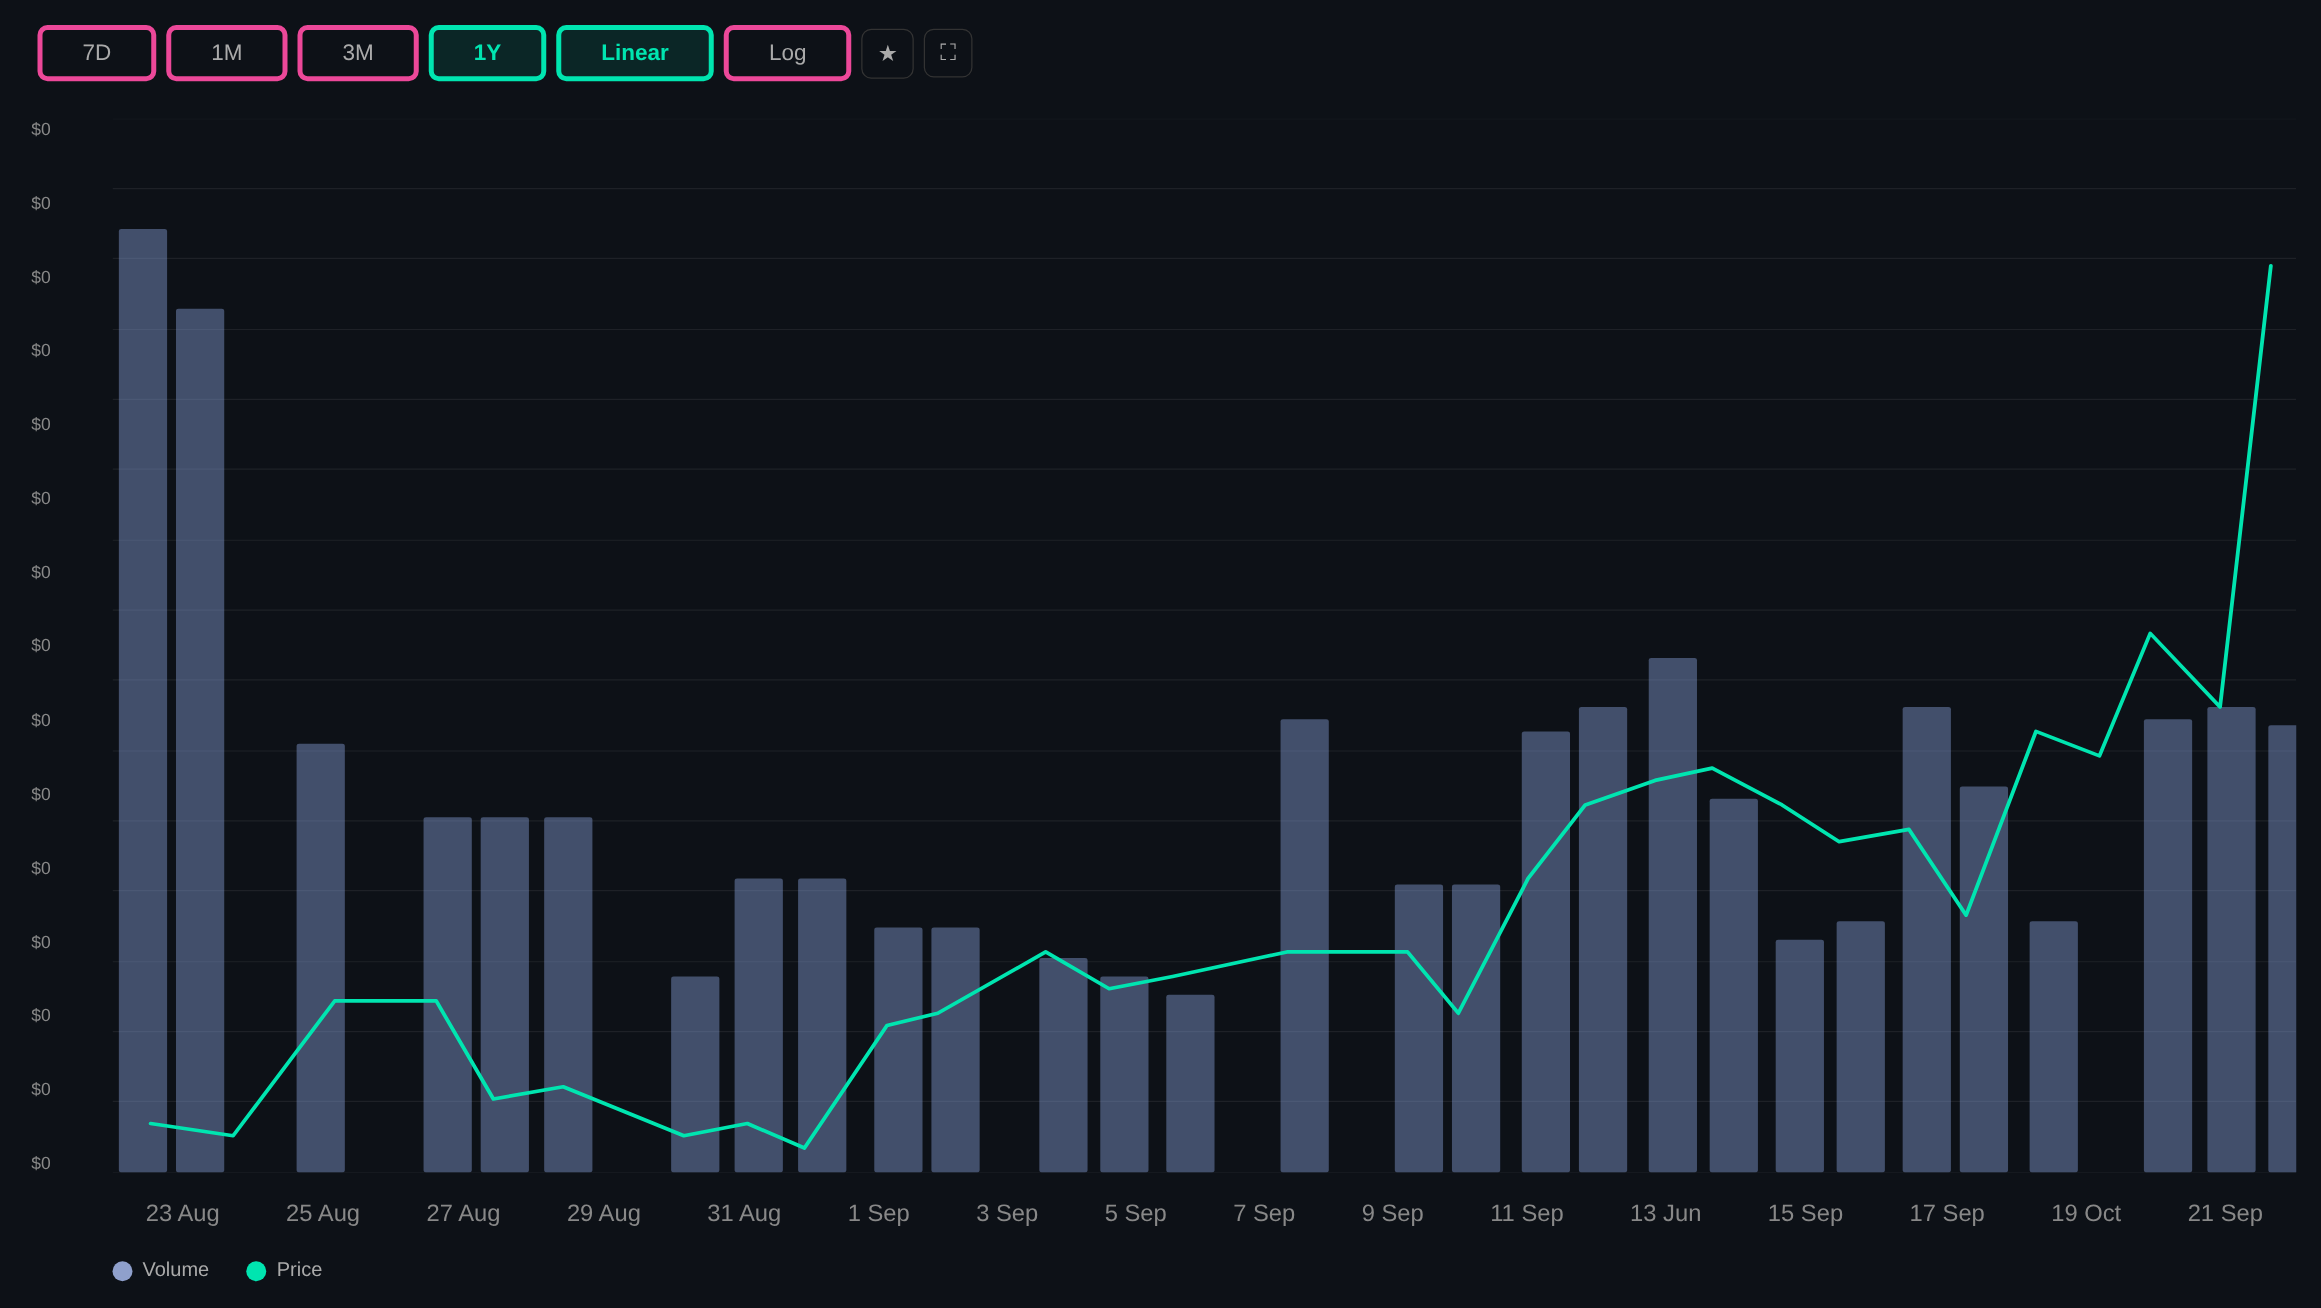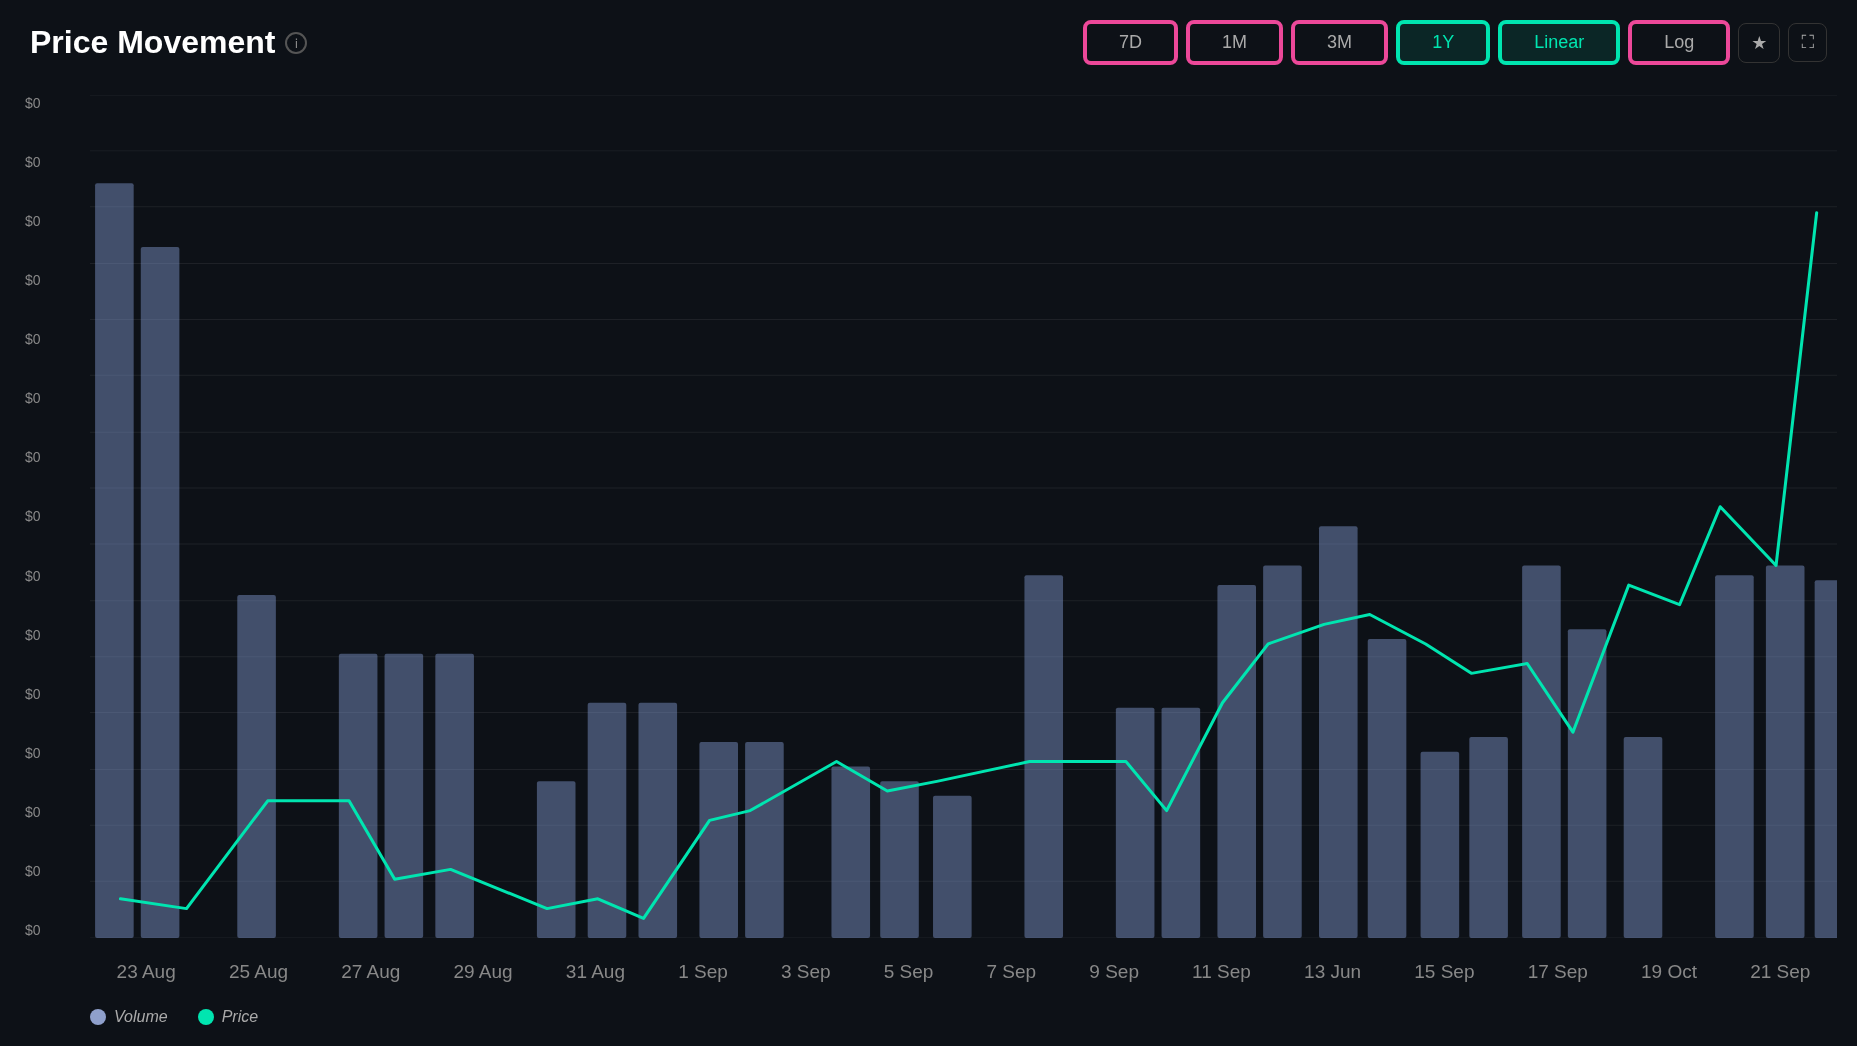--- a/index.html
+++ b/index.html
@@ -55,20 +55,21 @@
       background: transparent;
       color: #aaa;
       font-size: 18px;
       cursor: pointer;
       transition: all 0.2s;
     }
     .btn.active {
       border-color: #00e5b0;
       color: #00e5b0;
       background: rgba(0, 229, 176, 0.1);
+      font-weight: bold;
     }
     .btn-icon {
       padding: 8px 12px;
       border-radius: 8px;
       border: 1px solid #333;
       background: transparent;
       color: #aaa;
       font-size: 18px;
       cursor: pointer;
     }
@@ -115,43 +116,38 @@
       gap: 30px;
       margin-top: 10px;
       padding-left: 70px;
     }
     .legend-item {
       display: flex;
       align-items: center;
       gap: 8px;
       font-size: 16px;
       color: #aaa;
-      font-style: italic;
     }
     .legend-dot-volume {
       width: 16px;
       height: 16px;
       border-radius: 50%;
       background: #8fa0cc;
     }
     .legend-dot-price {
       width: 16px;
       height: 16px;
       border-radius: 50%;
       background: #00e5b0;
     }
   </style>
 </head>
 <body>
 
 <div class="header">
-  <div class="title-group">
-    <span class="title">Price Movement</span>
-    <div class="info-icon">ℹ</div>
-  </div>
   <div class="controls">
     <button class="btn">7D</button>
     <button class="btn">1M</button>
     <button class="btn">3M</button>
     <button class="btn active">1Y</button>
     <button class="btn active">Linear</button>
     <button class="btn">Log</button>
     <button class="btn-icon">★</button>
     <button class="btn-icon">⛶</button>
   </div>

